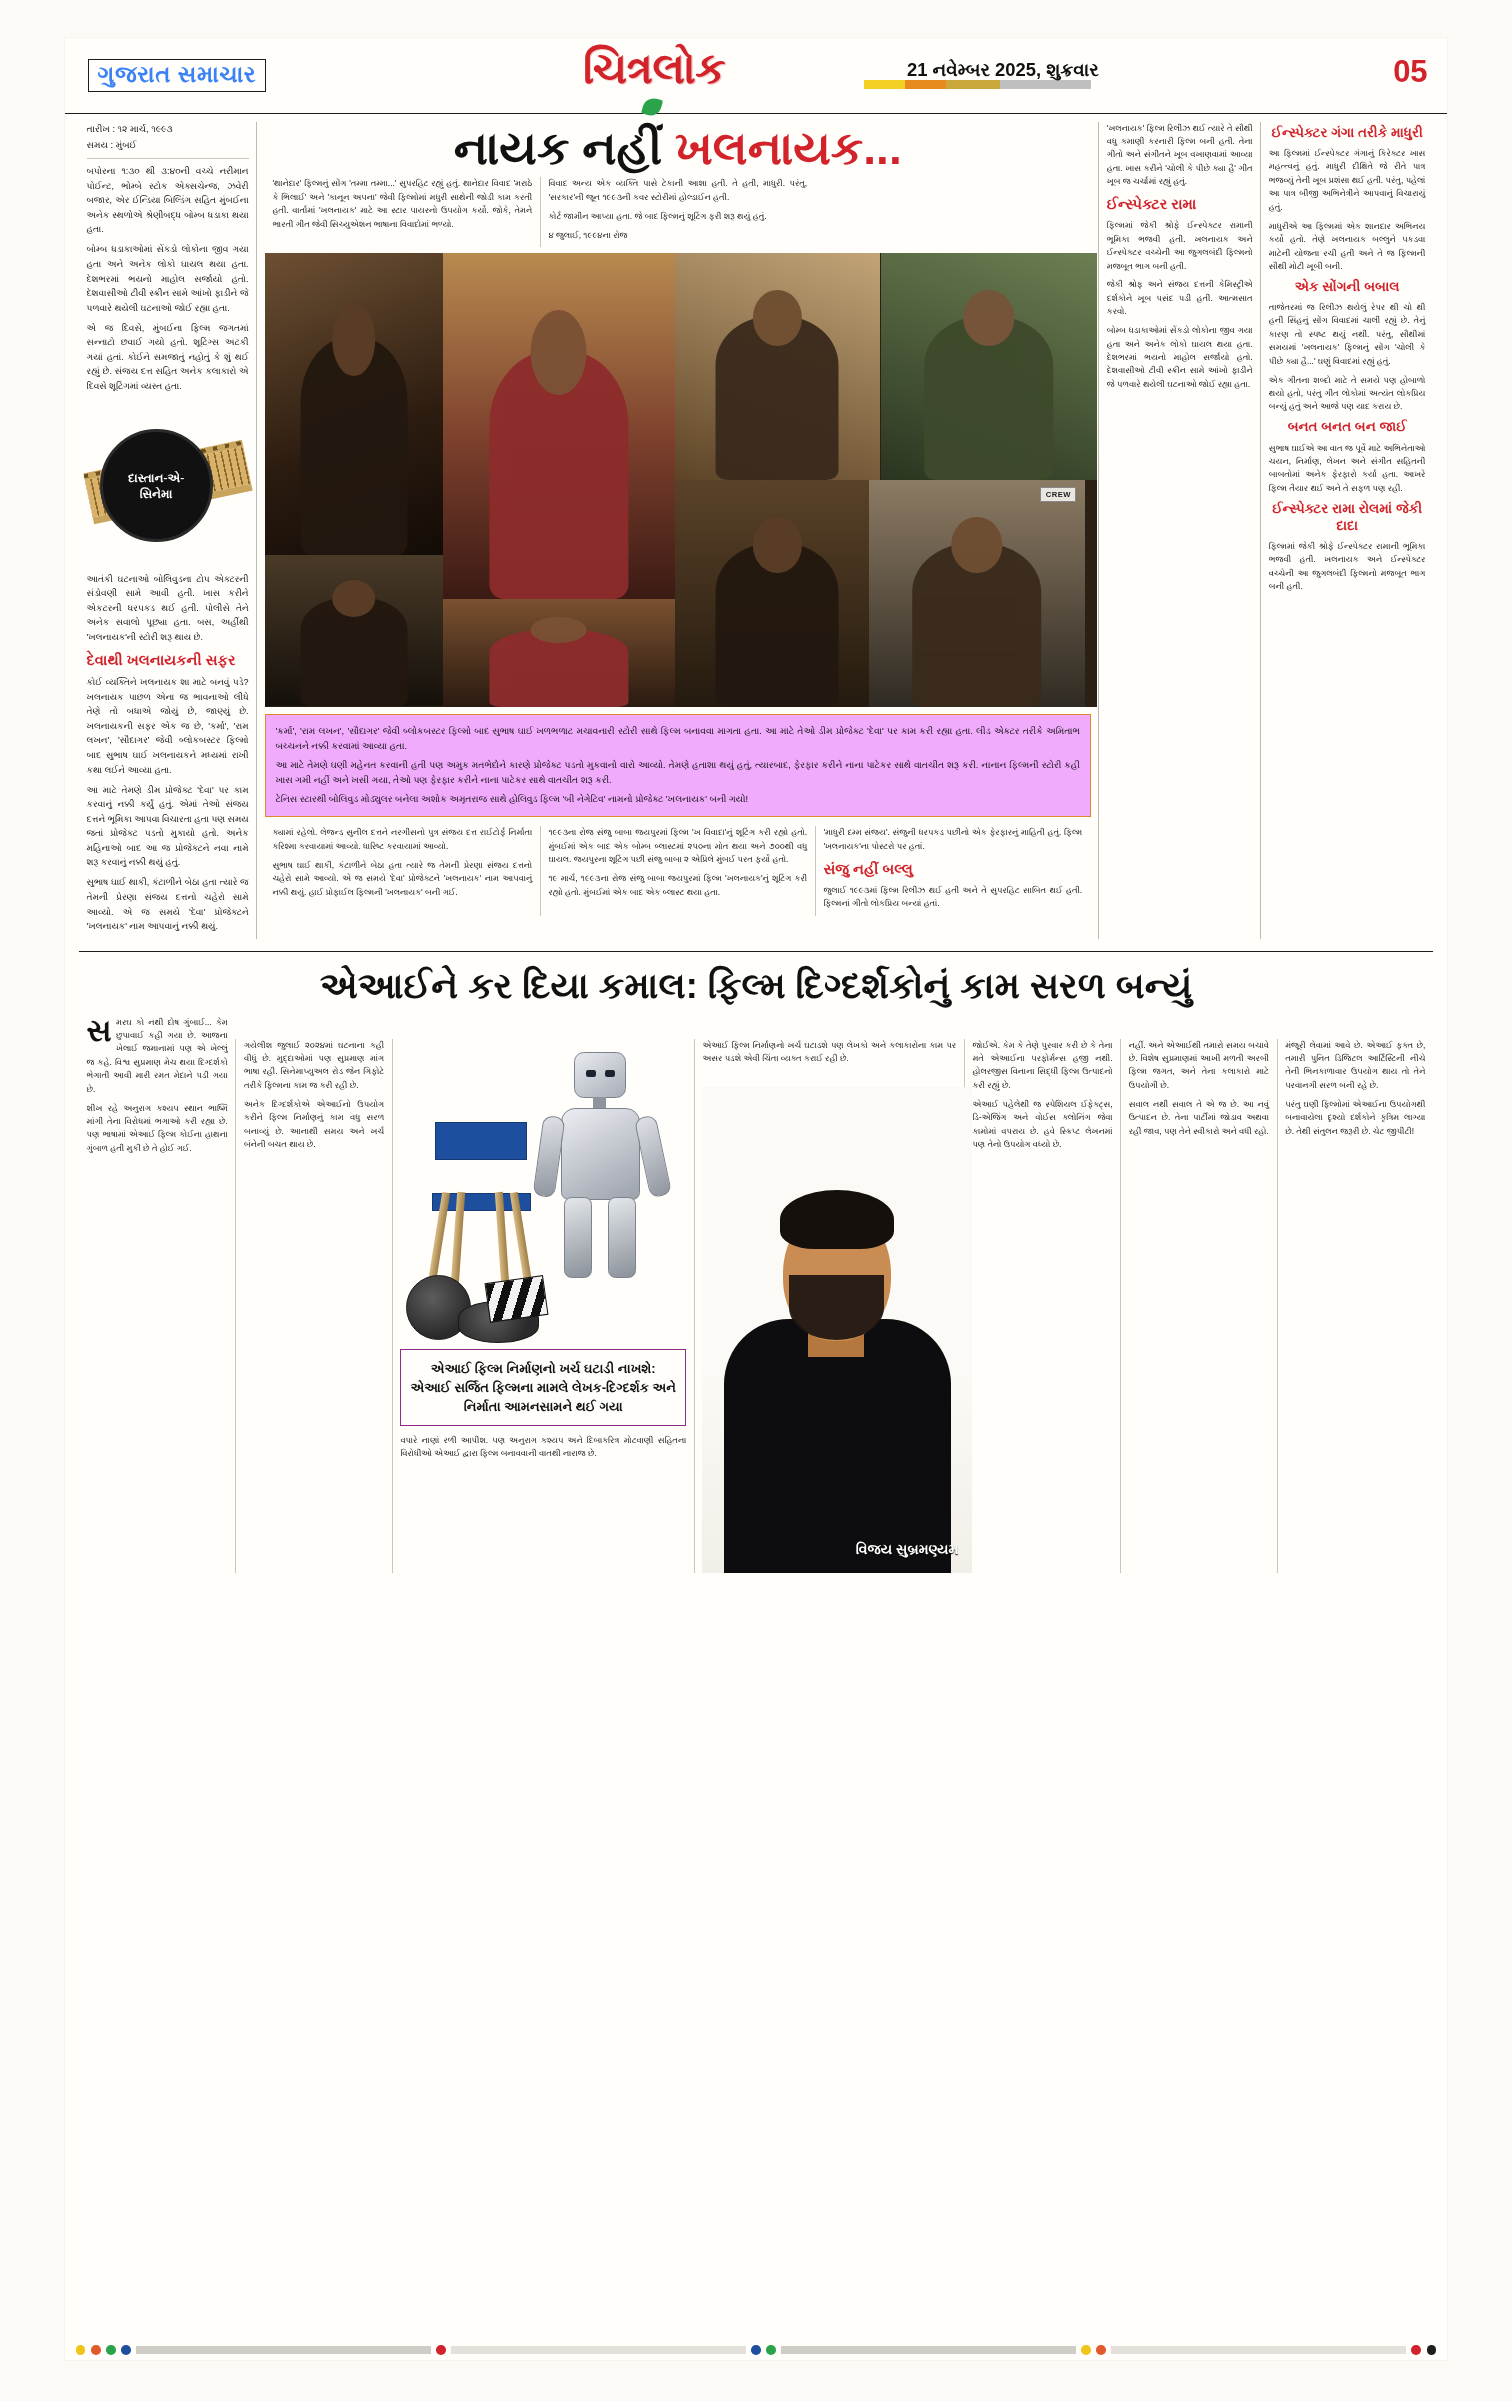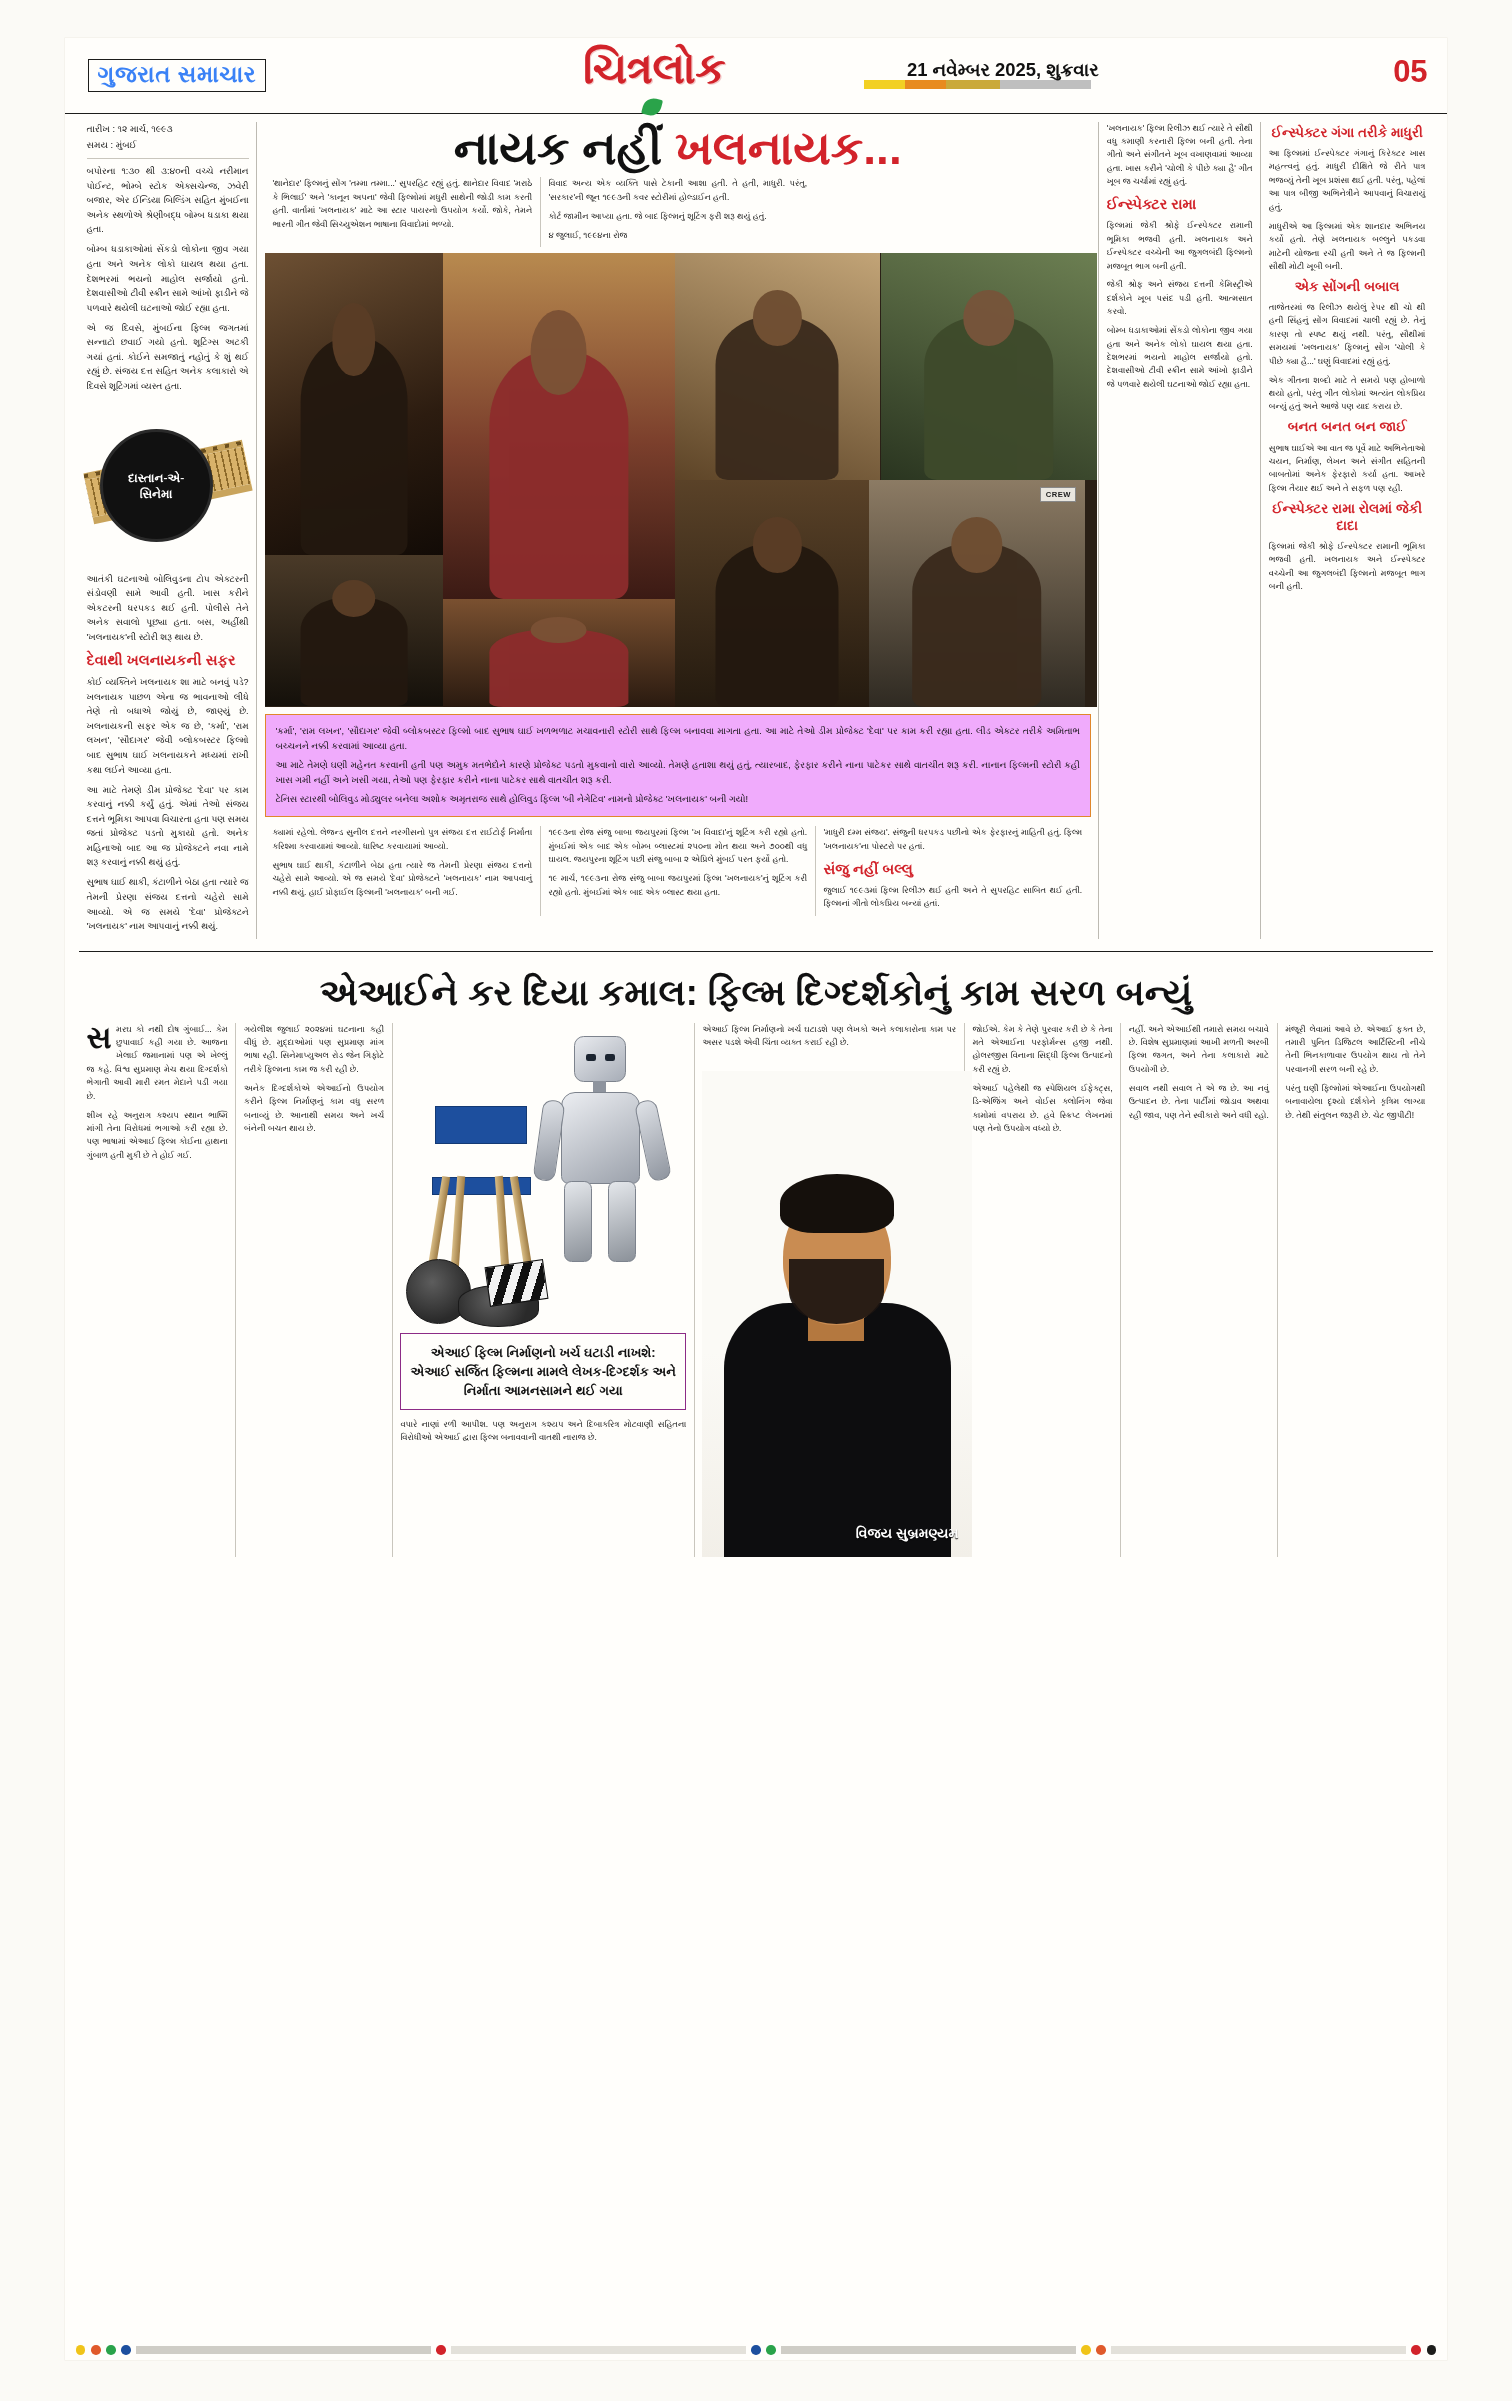--- a/index.html
+++ b/index.html
@@ -253,34 +253,34 @@
 
   .three { display:flex; gap:0; }
   .three > div { padding: 0 7.6px; }
   .three > div + div { border-left: 0.5px solid #c9c6bd; }
   .w3 { width: 275px; }
 
   
   .feature2 {
     margin-top: 12px;
     border-top: 1.6px solid #1d1d1b;
-    padding-top: 18px;
+    padding-top: 11px;
   }
   .f2-headline {
     font-size: 36px;
     font-weight: bold;
     text-align: center;
     color: #111;
     margin: 3.2px 0 9.7px 0;
     line-height: 1.1;
   }
 
   .f2-grid { display:flex; }
   .f2col { padding: 0 7.6px; }
-  .f2col + .f2col { border-left: 0.5px solid #c9c6bd; }
+  .f2col + .f2col { border-left: 0.5px solid #c9c6bd; margin-top: 23px; }
   .w-a { width: 162px; }
   .w-b { width: 162px; }
   .w-c { width: 302px; }
   .w-d { width: 270px; }
   .w-e { width: 162px; }
   .w-f { width: 162px; }
   .w-g { width: 162px; }
   .dropcap {
     float: left;
     font-size: 31px;

